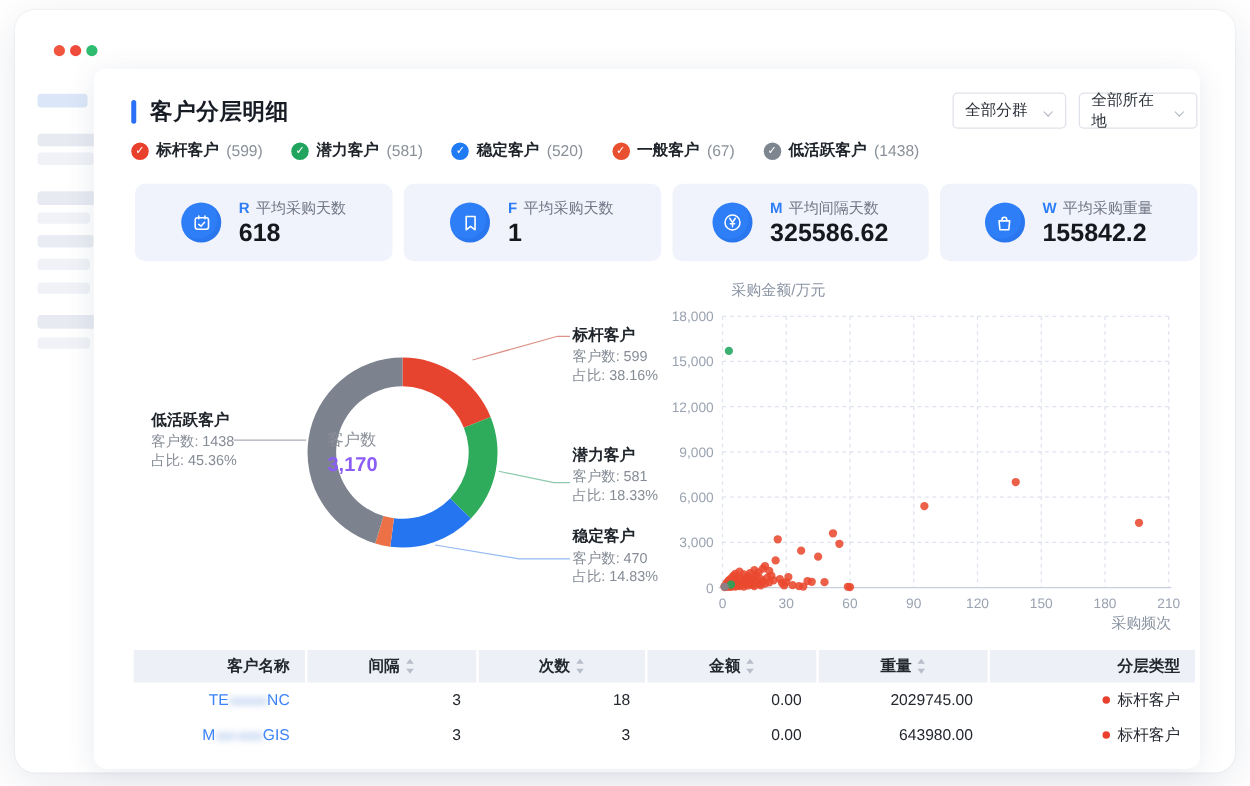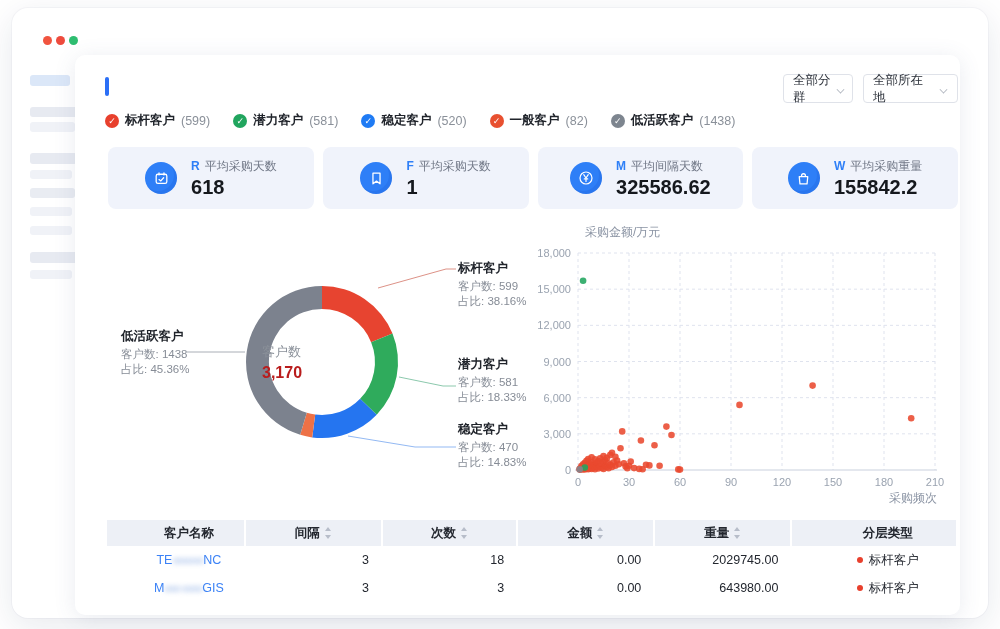--- a/index.html
+++ b/index.html
@@ -18,21 +18,21 @@
     background:#fff; border-radius:10px; box-shadow:0 3px 22px rgba(70,90,130,.12); }
 
   .title-row { position:absolute; left:30px; top:22px; display:flex; align-items:center; gap:11px; }
   .accent-bar { width:4px; height:19px; border-radius:2px; }
   .page-title { font-size:18px; font-weight:700; color:#181c24; letter-spacing:.5px; }
 
   .filters { position:absolute; top:19px; right:2px; display:flex; gap:10px; }
   .select-btn { height:29px; background:#fff; border:1px solid #dfe2e9; border-radius:4px;
     display:flex; align-items:center; justify-content:space-between; padding:0 9px;
     font-size:12.5px; color:#2a2f38; cursor:pointer; }
-  .select-btn.w1 { width:70px; } .select-btn.w2 { width:95px; }
+  .select-btn.w1 { width:91px; } .select-btn.w2 { width:95px; }
   .chev { width:8px; height:8px; position:relative; margin-left:6px; }
   .chev::before { content:""; position:absolute; left:0; top:1px; width:6px; height:6px;
     border-right:1.5px solid #a9afba; border-bottom:1.5px solid #a9afba; transform:rotate(45deg) scale(.8); }
 
   
   .legend { position:absolute; left:30px; top:57px; display:flex; gap:23px; align-items:center; }
   .legend-item { display:flex; align-items:center; gap:6px; cursor:pointer; }
   .legend-dot { width:14px; height:14px; border-radius:50%; color:#fff; font-size:9px;
     display:flex; align-items:center; justify-content:center; }
   .legend-dot::after { content:"✓"; font-weight:700; }
@@ -47,36 +47,36 @@
     display:flex; align-items:center; justify-content:center; flex:0 0 32px;
     box-shadow:inset -3px -3px 0 rgba(20,80,200,.18); }
   .stat-texts { display:flex; flex-direction:column; }
   .stat-label-row { font-size:12px; color:#707786; display:flex; gap:5px; align-items:baseline; }
   .stat-letter { color:#2e7ff7; font-weight:700; font-size:12px; }
   .stat-value { font-size:20px; font-weight:700; color:#15181d; margin-top:1px; }
 
   
   .donut-center { position:absolute; left:187px; top:288px; width:120px; }
   .donut-center .c1 { font-size:13px; color:#8a9099; }
-  .donut-center .c2 { font-size:16px; font-weight:700; color:#b91c1c; margin-top:3px; }
+  .donut-center .c2 { font-size:16px; font-weight:700; color:#8b5cf6; margin-top:3px; }
   .callout { position:absolute; width:130px; }
   .callout .n { font-size:12.5px; font-weight:700; color:#20242b; margin-bottom:2px; }
   .callout .d { font-size:11.5px; color:#868c96; line-height:14.5px; }
   .co-0 { left:383px; top:205px; } .co-1 { left:383px; top:301px; }
   .co-2 { left:383px; top:366px; } .co-3 { left:46px; top:273px; }
 
   #donut-svg { position:absolute; left:0; top:0; pointer-events:none; }
   #scatter-svg { position:absolute; left:400px; top:160px; }
 
   
   .table-wrap { position:absolute; left:30px; top:465px; width:853px; }
   table { width:100%; border-collapse:separate; border-spacing:2px 0; table-layout:fixed; }
   th { background:#edf0f6; height:26px; font-size:12.5px; font-weight:700; color:#23272f;
     text-align:center; padding:0 12px; white-space:nowrap; cursor:pointer; }
-  th.l, td.l { text-align:center;padding-left:39px; }
+  th.l, td.l { text-align:right;padding-left:39px; }
   td { height:28px; font-size:12.5px; color:#23272f; text-align:right; padding:0 12px; white-space:nowrap; }
   col.c1{width:16.3%} col.c2{width:16.1%} col.c3{width:15.9%} col.c4{width:16.1%} col.c5{width:16.1%} col.c6{width:19.5%}
   .link { color:#3b82f6; cursor:pointer;margin-top:24px; }
   .blur { filter:blur(2.6px); color:#9db9e8; font-size:11px; letter-spacing:-1px; }
   .sort { display:inline-block; vertical-align:middle; margin-left:4px; width:8px; height:12px; position:relative; }
   .sort::before { content:""; position:absolute; left:1px; top:0;
     border-left:3.5px solid transparent; border-right:3.5px solid transparent; border-bottom:4px solid #b7bdc9; }
   .sort::after { content:""; position:absolute; left:1px; bottom:0;
     border-left:3.5px solid transparent; border-right:3.5px solid transparent; border-top:4px solid #b7bdc9; }
   .type-dot { display:inline-block; width:6px; height:6px; border-radius:50%; margin-right:6px; vertical-align:1px; }
@@ -100,20 +100,21 @@
     <div class="skel" style="left:18px;top:218px;width:42px;height:9px;background:#f0f2f7"></div>
     <div class="skel" style="left:18px;top:244px;width:52px;height:11px;background:#e7eaf1"></div>
     <div class="skel" style="left:18px;top:262px;width:42px;height:9px;background:#f0f2f7"></div>
   </div>
 </div>
 
 <div class="card">
 
   <div class="title-row">
     <span class="accent-bar" style="background: rgb(43, 111, 246);"></span>
+    <span class="page-title">客户分层明细</span>
   </div>
 
   <div class="filters">
     <div class="select-btn w1">
       <span>全部分群</span>
       <span class="chev"></span>
     </div>
     <div class="select-btn w2">
       <span>全部所在地</span>
       <span class="chev"></span>
@@ -132,21 +133,21 @@
       <span class="legend-count">(581)</span>
     </div>
     <div class="legend-item">
       <span class="legend-dot" style="background: rgb(31, 123, 244);"></span>
       <span class="legend-label">稳定客户</span>
       <span class="legend-count">(520)</span>
     </div>
     <div class="legend-item">
       <span class="legend-dot" style="background: rgb(232, 80, 48);"></span>
       <span class="legend-label">一般客户</span>
-      <span class="legend-count">(82)</span>
+      <span class="legend-count">(67)</span>
     </div>
     <div class="legend-item">
       <span class="legend-dot" style="background: rgb(125, 133, 143);"></span>
       <span class="legend-label">低活跃客户</span>
       <span class="legend-count">(1438)</span>
     </div>
   </div>
 
   <div class="stats">
     <div class="stat-card">

